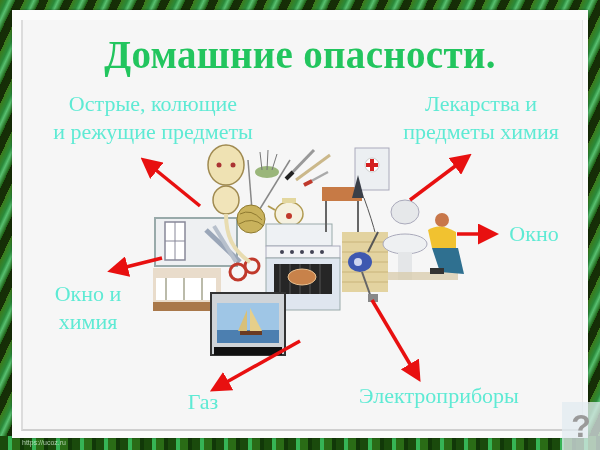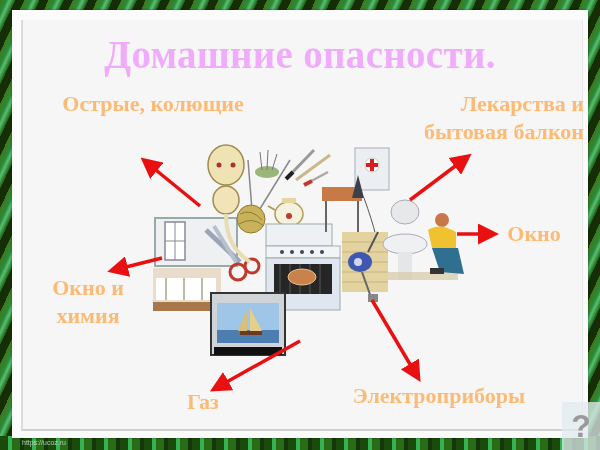--- a/index.html
+++ b/index.html
@@ -8,23 +8,23 @@
   .bg{position:absolute;inset:0;
     background:
       repeating-linear-gradient(115deg, rgba(0,0,0,0) 0px, rgba(0,0,0,0) 14px, rgba(20,40,5,.9) 14px, rgba(20,40,5,.9) 22px),
       repeating-linear-gradient(115deg, #3c7a1a 0px, #2a8a3a 6px, #58c070 9px, #1c5e12 14px, #2f6a16 22px);}
   .bg-bottom{position:absolute;left:0;right:0;top:436px;height:14px;
     background:repeating-linear-gradient(90deg,#1a4a0c 0 8px,#36b455 8px 12px,#2a6c16 12px 20px,#113808 20px 24px);}
   .panel{position:absolute;left:12px;top:10px;width:576px;height:428px;background:#fbfbfb;
     box-shadow:0 0 2px rgba(0,0,0,.4);}
   .inner{position:absolute;left:21px;top:20px;width:559px;height:409px;background:#f6f6f6;
     border-left:2px solid #dcdcdc;border-bottom:2px solid #cfcfcf;border-right:1px solid #e6e6e6;}
-  .title{position:absolute;left:0;width:600px;top:32px;text-align:center;color:#f0abfc;
+  .title{position:absolute;left:0;width:600px;top:32px;text-align:center;color:#22c55e;
     font-weight:bold;font-size:39px;letter-spacing:.3px;}
-  .label{position:absolute;color:#fdba74;font-weight:bold;font-size:22px;line-height:28px;text-align:center;white-space:nowrap;}
+  .label{position:absolute;color:#5eead4;font-weight:normal;font-size:22px;line-height:28px;text-align:center;white-space:nowrap;}
   .watermark{position:absolute;left:22px;top:439px;font-family:"Liberation Sans",sans-serif;font-size:7px;color:#cfe6cf;opacity:.8;}
   .help{position:absolute;left:562px;top:402px;width:38px;height:48px;background:rgba(225,235,240,.75);
     display:flex;align-items:center;justify-content:center;color:#9a9a9a;font-family:"Liberation Sans",sans-serif;font-weight:bold;font-size:32px;}
   svg.arrows{position:absolute;left:0;top:0;}
   .illus{position:absolute;left:0;top:0;}
 </style>
 </head>
 <body>
 
 <div class="bg"></div>
@@ -180,30 +180,31 @@
   <line x1="200" y1="206" x2="146" y2="162" stroke="#e81010" stroke-width="3.5" marker-end="url(#ah)"></line>
   <line x1="162" y1="258" x2="114" y2="270" stroke="#e81010" stroke-width="3.5" marker-end="url(#ah)"></line>
   <line x1="410" y1="200" x2="466" y2="158" stroke="#e81010" stroke-width="3.5" marker-end="url(#ah)"></line>
   <line x1="457" y1="234" x2="492" y2="234" stroke="#e81010" stroke-width="3.5" marker-end="url(#ah)"></line>
   <line x1="300" y1="341" x2="216" y2="388" stroke="#e81010" stroke-width="3.5" marker-end="url(#ah)"></line>
   <line x1="372" y1="300" x2="417" y2="376" stroke="#e81010" stroke-width="3.5" marker-end="url(#ah)"></line>
 </svg>
 
 <div class="label" style="left:8px;top:90px;width:290px;">
   <div>Острые, колющие</div>
-</div>
-
-<div class="label" style="left:378px;top:90px;width:206px;text-align:right;">
+  <div>и режущие предметы</div>
+</div>
+
+<div class="label" style="left:378px;top:90px;width:206px;">
   <div>Лекарства и</div>
-  <div>бытовая балкон</div>
+  <div>предметы химия</div>
 </div>
 
 <div class="label" style="left:500px;top:220px;width:68px;">Окно</div>
 
-<div class="label" style="left:36px;top:274px;width:104px;">
+<div class="label" style="left:36px;top:280px;width:104px;">
   <div>Окно и</div>
   <div>химия</div>
 </div>
 
 <div class="label" style="left:178px;top:388px;width:50px;">Газ</div>
 
 <div class="label" style="left:328px;top:382px;width:222px;">Электроприборы</div>
 
 <div class="watermark">https://ucoz.ru</div>
 

